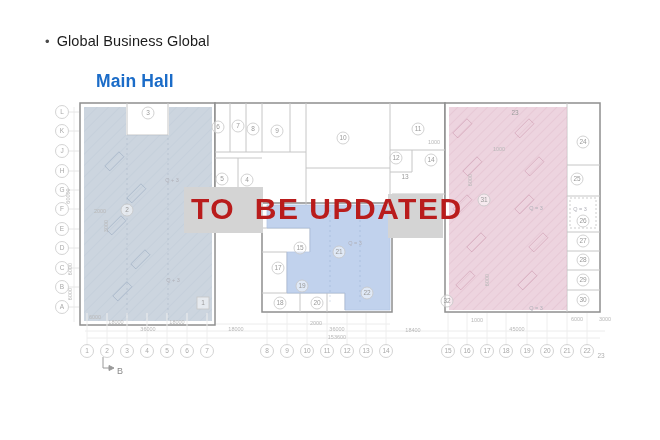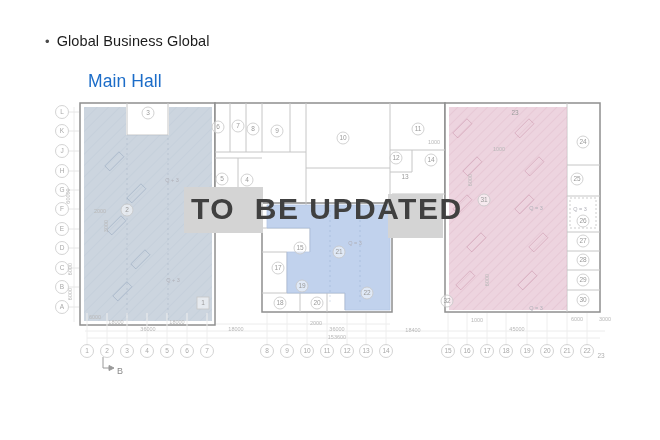--- a/index.html
+++ b/index.html
@@ -1,25 +1,25 @@
 <!DOCTYPE html>
 <html><head>
 <meta charset="utf-8">
 <style>
   html,body{margin:0;padding:0;background:#ffffff;}
   body{width:660px;height:440px;position:relative;overflow:hidden;
        font-family:"Liberation Sans",sans-serif;}
   .hdr{position:absolute;left:45px;top:33px;display:flex;align-items:center;
        color:#1c1c1c;font-size:14.5px;font-weight:500;letter-spacing:.1px;}
   .hdr .bullet{color:#4a4a4a;font-size:13px;margin-right:7px;}
-  .subtitle{position:absolute;left:88px;top:71px;font-size:17.5px;
-       font-weight:400;color:#1b6cc8;letter-spacing:.1px;}
+  .subtitle{position:absolute;left:96px;top:71px;font-size:17.5px;
+       font-weight:700;color:#1b6cc8;letter-spacing:.1px;}
   #plan-svg{position:absolute;left:0;top:0;}
   .wm-box{position:absolute;background:#d4d4d4;z-index:5;}
-  .wm-text{position:absolute;left:191px;top:192px;z-index:6;color:#404040;
+  .wm-text{position:absolute;left:191px;top:192px;z-index:6;color:#b91c1c;
        font-weight:700;font-size:30px;letter-spacing:1.5px;white-space:pre;
        line-height:34px;}
 </style>
 </head>
 <body>
 
 <div class="hdr">
   <span class="bullet">•</span>
   <span>Global Business Global</span>
 </div>

